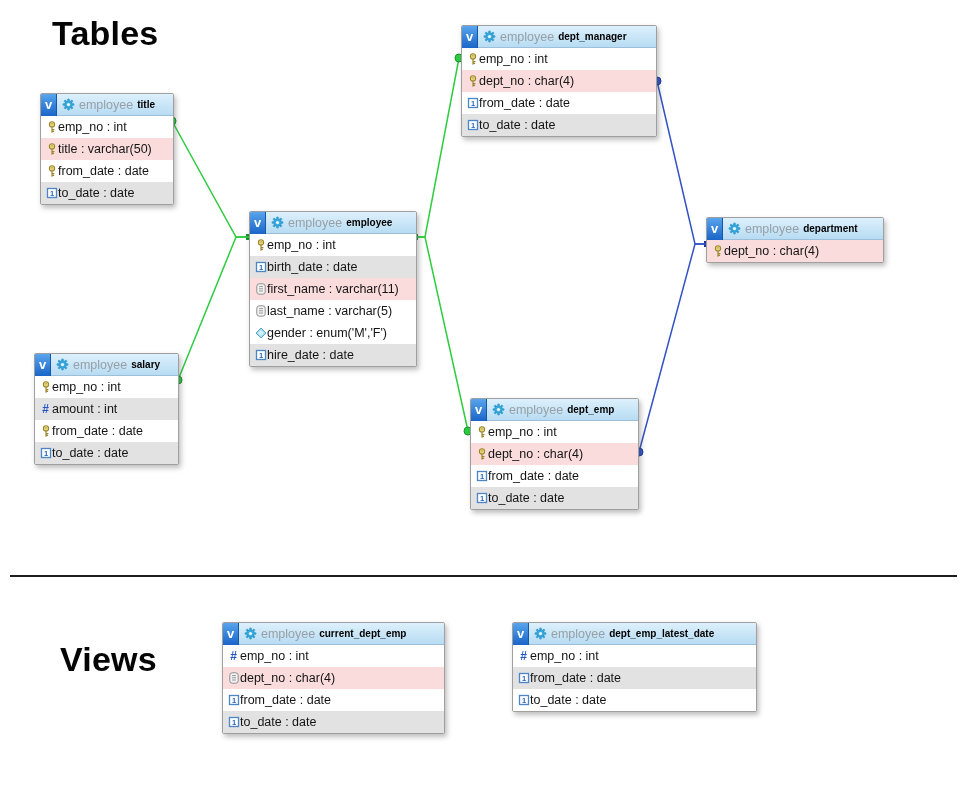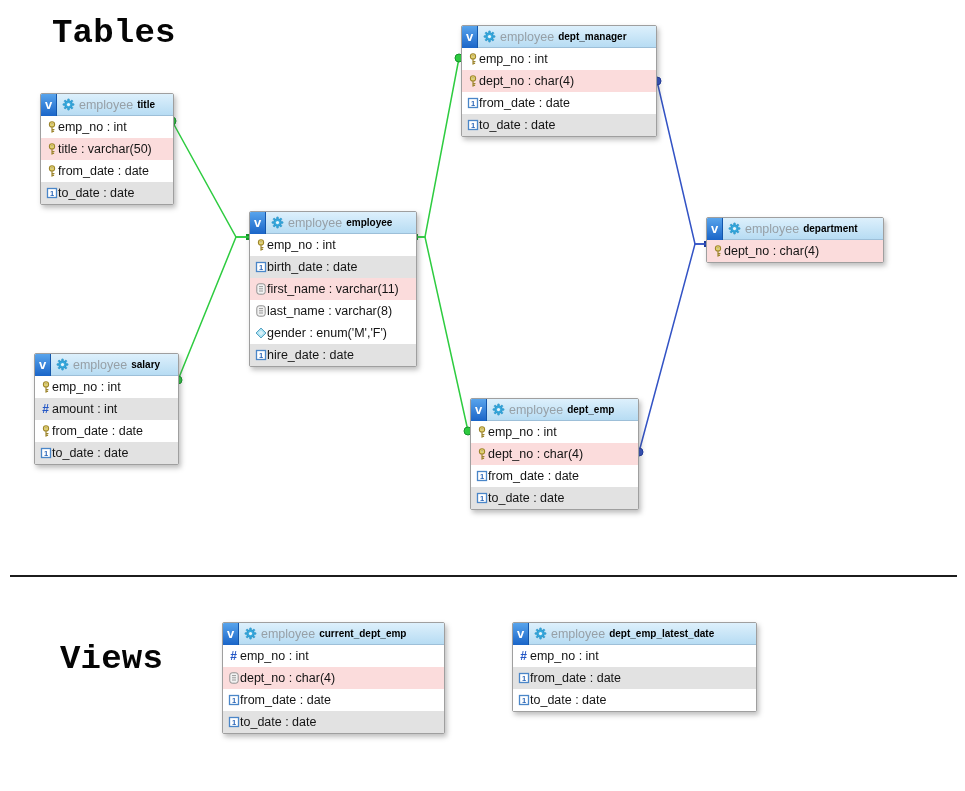--- a/index.html
+++ b/index.html
@@ -4,21 +4,20 @@
 <style>
   html, body { margin:0; padding:0; }
   body {
     width:965px; height:791px; position:relative; overflow:hidden;
     background:#ffffff;
     font-family:"Liberation Sans", sans-serif;
   }
   .heading {
     position:absolute; font-size:34px; font-weight:700; color:#050505;
     letter-spacing:0.2px;
-    font-family:Liberation Mono, monospace;
   }
   #tables-heading { left:52px; top:14px; }
   #views-heading  { left:60px; top:640px; }
   .divider {
     position:absolute; left:10px; top:575px; width:947px; height:2px;
     background:#1c1c1c;
   }
   #canvas { position:absolute; left:0; top:0; width:965px; height:791px; }
   #wires  { position:absolute; left:0; top:0; z-index:1; }
   .table-node {
@@ -184,21 +183,21 @@
         </span>
         <span>first_name : varchar(11)</span>
       </div>
       <div class="col-row white">
         <span class="icon">
           <svg width="12" height="12" viewBox="0 0 12 12">
             <rect x="1.8" y="0.8" width="8.4" height="10.4" rx="2.4" fill="#f2f2f2" stroke="#8f8f8f" stroke-width="1"></rect>
             <path d="M4 3.6 H8 M4 5.8 H8 M4 8 H8" stroke="#8f8f8f" stroke-width="0.9"></path>
           </svg>
         </span>
-        <span>last_name : varchar(8)</span>
+        <span>last_name : varchar(5)</span>
       </div>
       <div class="col-row white">
         <span class="icon">
           <svg width="12" height="12" viewBox="0 0 12 12">
             <path d="M6 1 L11 6 L6 11 L1 6 Z" fill="#a6dff0" stroke="#5aa4c4" stroke-width="1"></path>
             <path d="M6 3.2 L8.8 6 L6 8.8 L3.2 6 Z" fill="#d7f1f9"></path>
           </svg>
         </span>
         <span>gender : enum('M','F')</span>
       </div>

